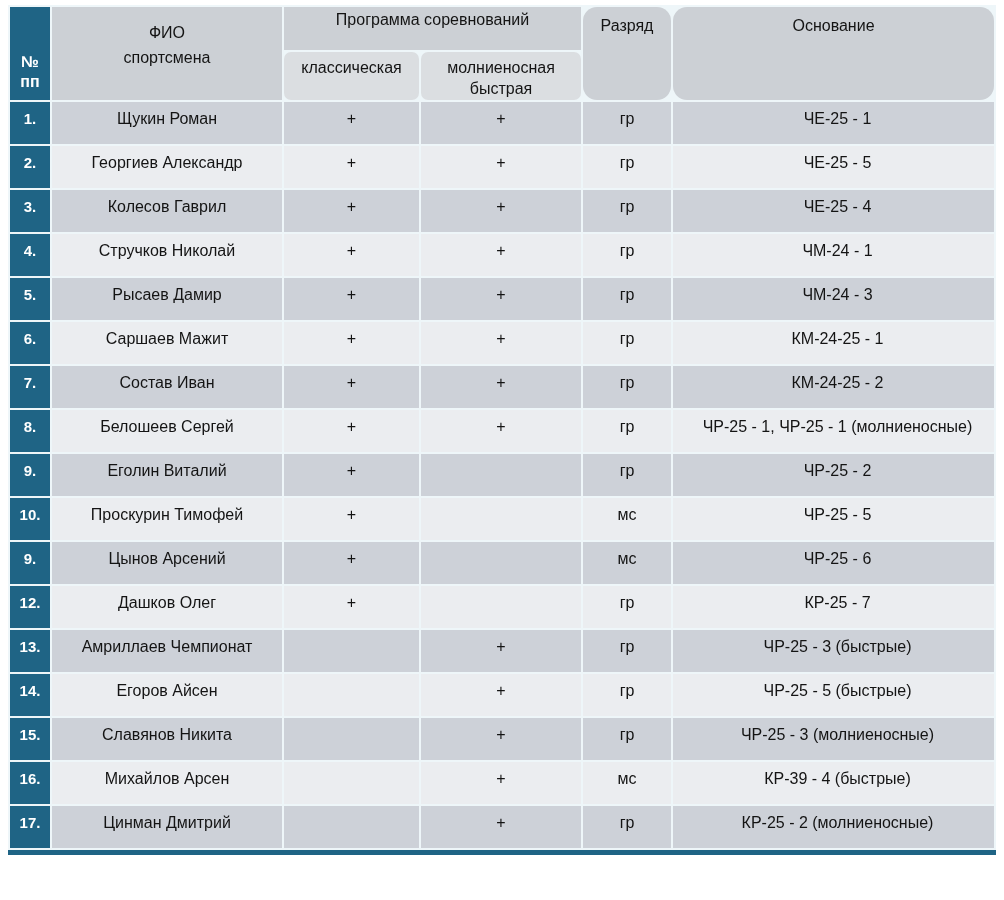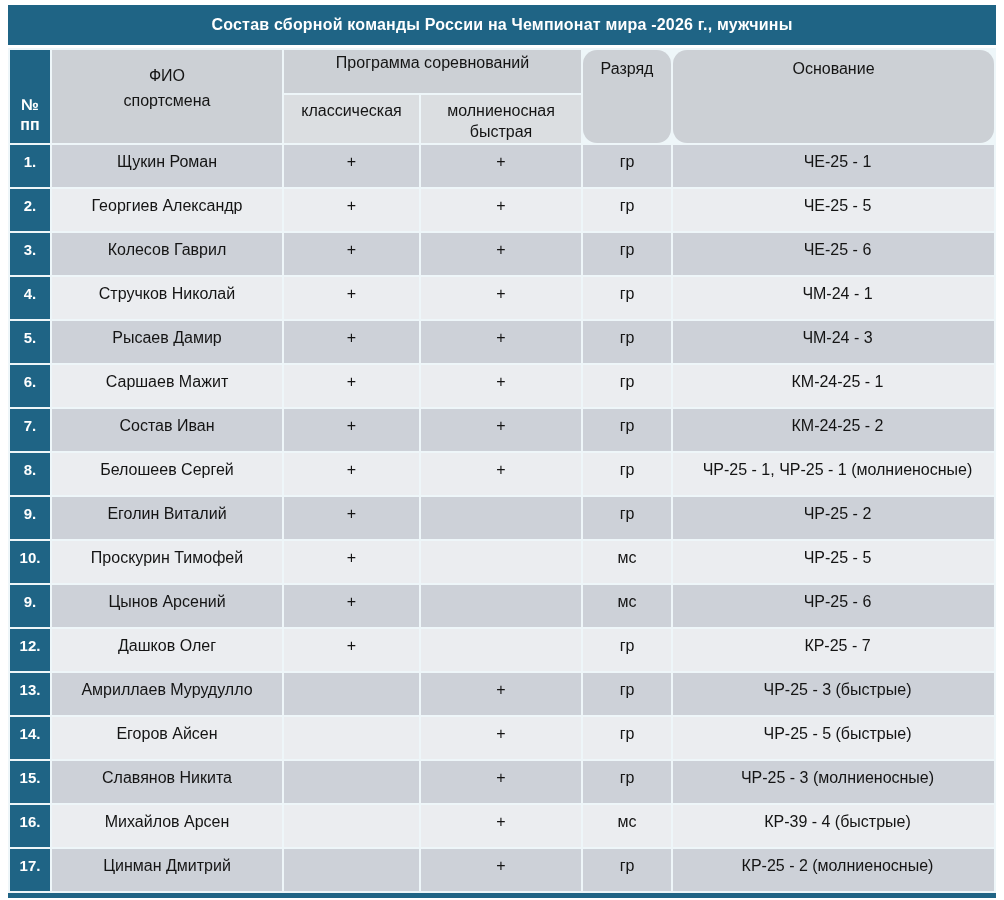--- a/index.html
+++ b/index.html
@@ -47,21 +47,21 @@
     background:var(--teal);color:#ffffff;font-weight:bold;font-size:16px;
     vertical-align:bottom;padding-bottom:8px;text-align:center;line-height:1.25;
   }
   th.h-athlete{
     background:var(--header-bg);text-align:center;padding-top:14px;line-height:1.55;
   }
   th.h-group{
     background:var(--header-bg);text-align:center;height:43px;padding-top:4px;
   }
   th.h-sub{
-    background:var(--subheader-bg);text-align:center;height:42px;padding-top:6px;line-height:1.3;
+    background:var(--subheader-bg);text-align:center;height:42px;padding-top:6px;line-height:1.3;border-radius:7px;
   }
   th.h-rank,th.h-basis{
     background:var(--header-bg);text-align:center;padding-top:10px;border-radius:14px;
   }
 
   
   tr.data-row td{height:42px;padding-top:8px;}
   td.cell-num{
     background:var(--teal);color:#ffffff;font-weight:bold;font-size:15px;
     text-align:center;padding-top:9px;
@@ -75,23 +75,20 @@
   .bottom-border{
     width:988px;height:5px;background:var(--teal);margin-top:0px;
   }
   .two-line span{display:block;}
 </style>
 </head>
 <body>
 
 <div class="sheet">
 
-  <div class="title-bar">
-    <h1>Состав сборной команды России на Чемпионат мира -2026 г., мужчины</h1>
-  </div>
 
   <table class="roster">
     <colgroup>
       <col class="c-num">
         <col class="c-name">
         <col class="c-classical">
       <col class="c-blitz">
         <col class="c-rank">
         <col class="c-basis">
     </colgroup>
@@ -133,21 +130,21 @@
     <td class="cell-mark">+</td>
     <td class="cell-rank">гр</td>
     <td class="cell-basis">ЧЕ-25 - 5</td>
   </tr>
         <tr class="data-row row-dark">
     <td class="cell-num">3.</td>
     <td class="cell-name">Колесов Гаврил</td>
     <td class="cell-mark">+</td>
     <td class="cell-mark">+</td>
     <td class="cell-rank">гр</td>
-    <td class="cell-basis">ЧЕ-25 - 6</td>
+    <td class="cell-basis">ЧЕ-25 - 4</td>
   </tr>
         <tr class="data-row row-light">
     <td class="cell-num">4.</td>
     <td class="cell-name">Стручков Николай</td>
     <td class="cell-mark">+</td>
     <td class="cell-mark">+</td>
     <td class="cell-rank">гр</td>
     <td class="cell-basis">ЧМ-24 - 1</td>
   </tr>
         <tr class="data-row row-dark">
@@ -209,21 +206,21 @@
         <tr class="data-row row-light">
     <td class="cell-num">12.</td>
     <td class="cell-name">Дашков Олег</td>
     <td class="cell-mark">+</td>
     <td class="cell-mark"></td>
     <td class="cell-rank">гр</td>
     <td class="cell-basis">КР-25 - 7</td>
   </tr>
         <tr class="data-row row-dark">
     <td class="cell-num">13.</td>
-    <td class="cell-name">Амриллаев Мурудулло</td>
+    <td class="cell-name">Амриллаев Чемпионат</td>
     <td class="cell-mark"></td>
     <td class="cell-mark">+</td>
     <td class="cell-rank">гр</td>
     <td class="cell-basis">ЧР-25 - 3 (быстрые)</td>
   </tr>
         <tr class="data-row row-light">
     <td class="cell-num">14.</td>
     <td class="cell-name">Егоров Айсен</td>
     <td class="cell-mark"></td>
     <td class="cell-mark">+</td>

